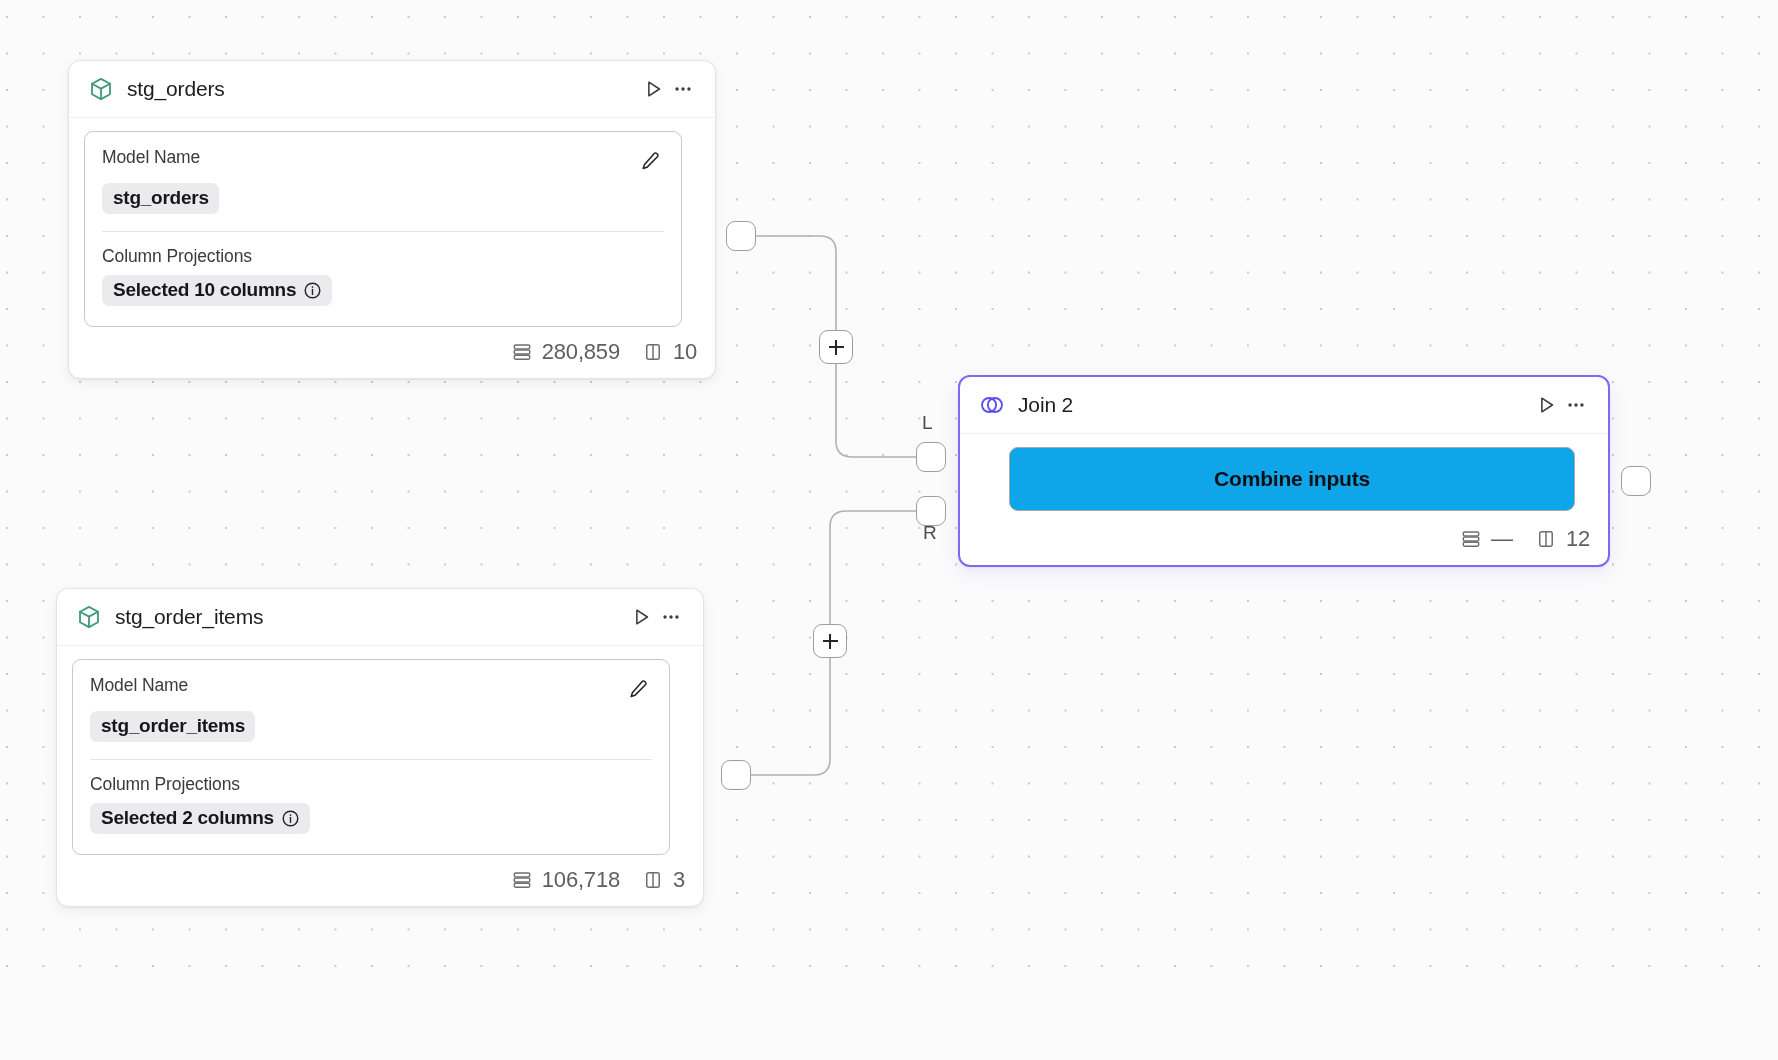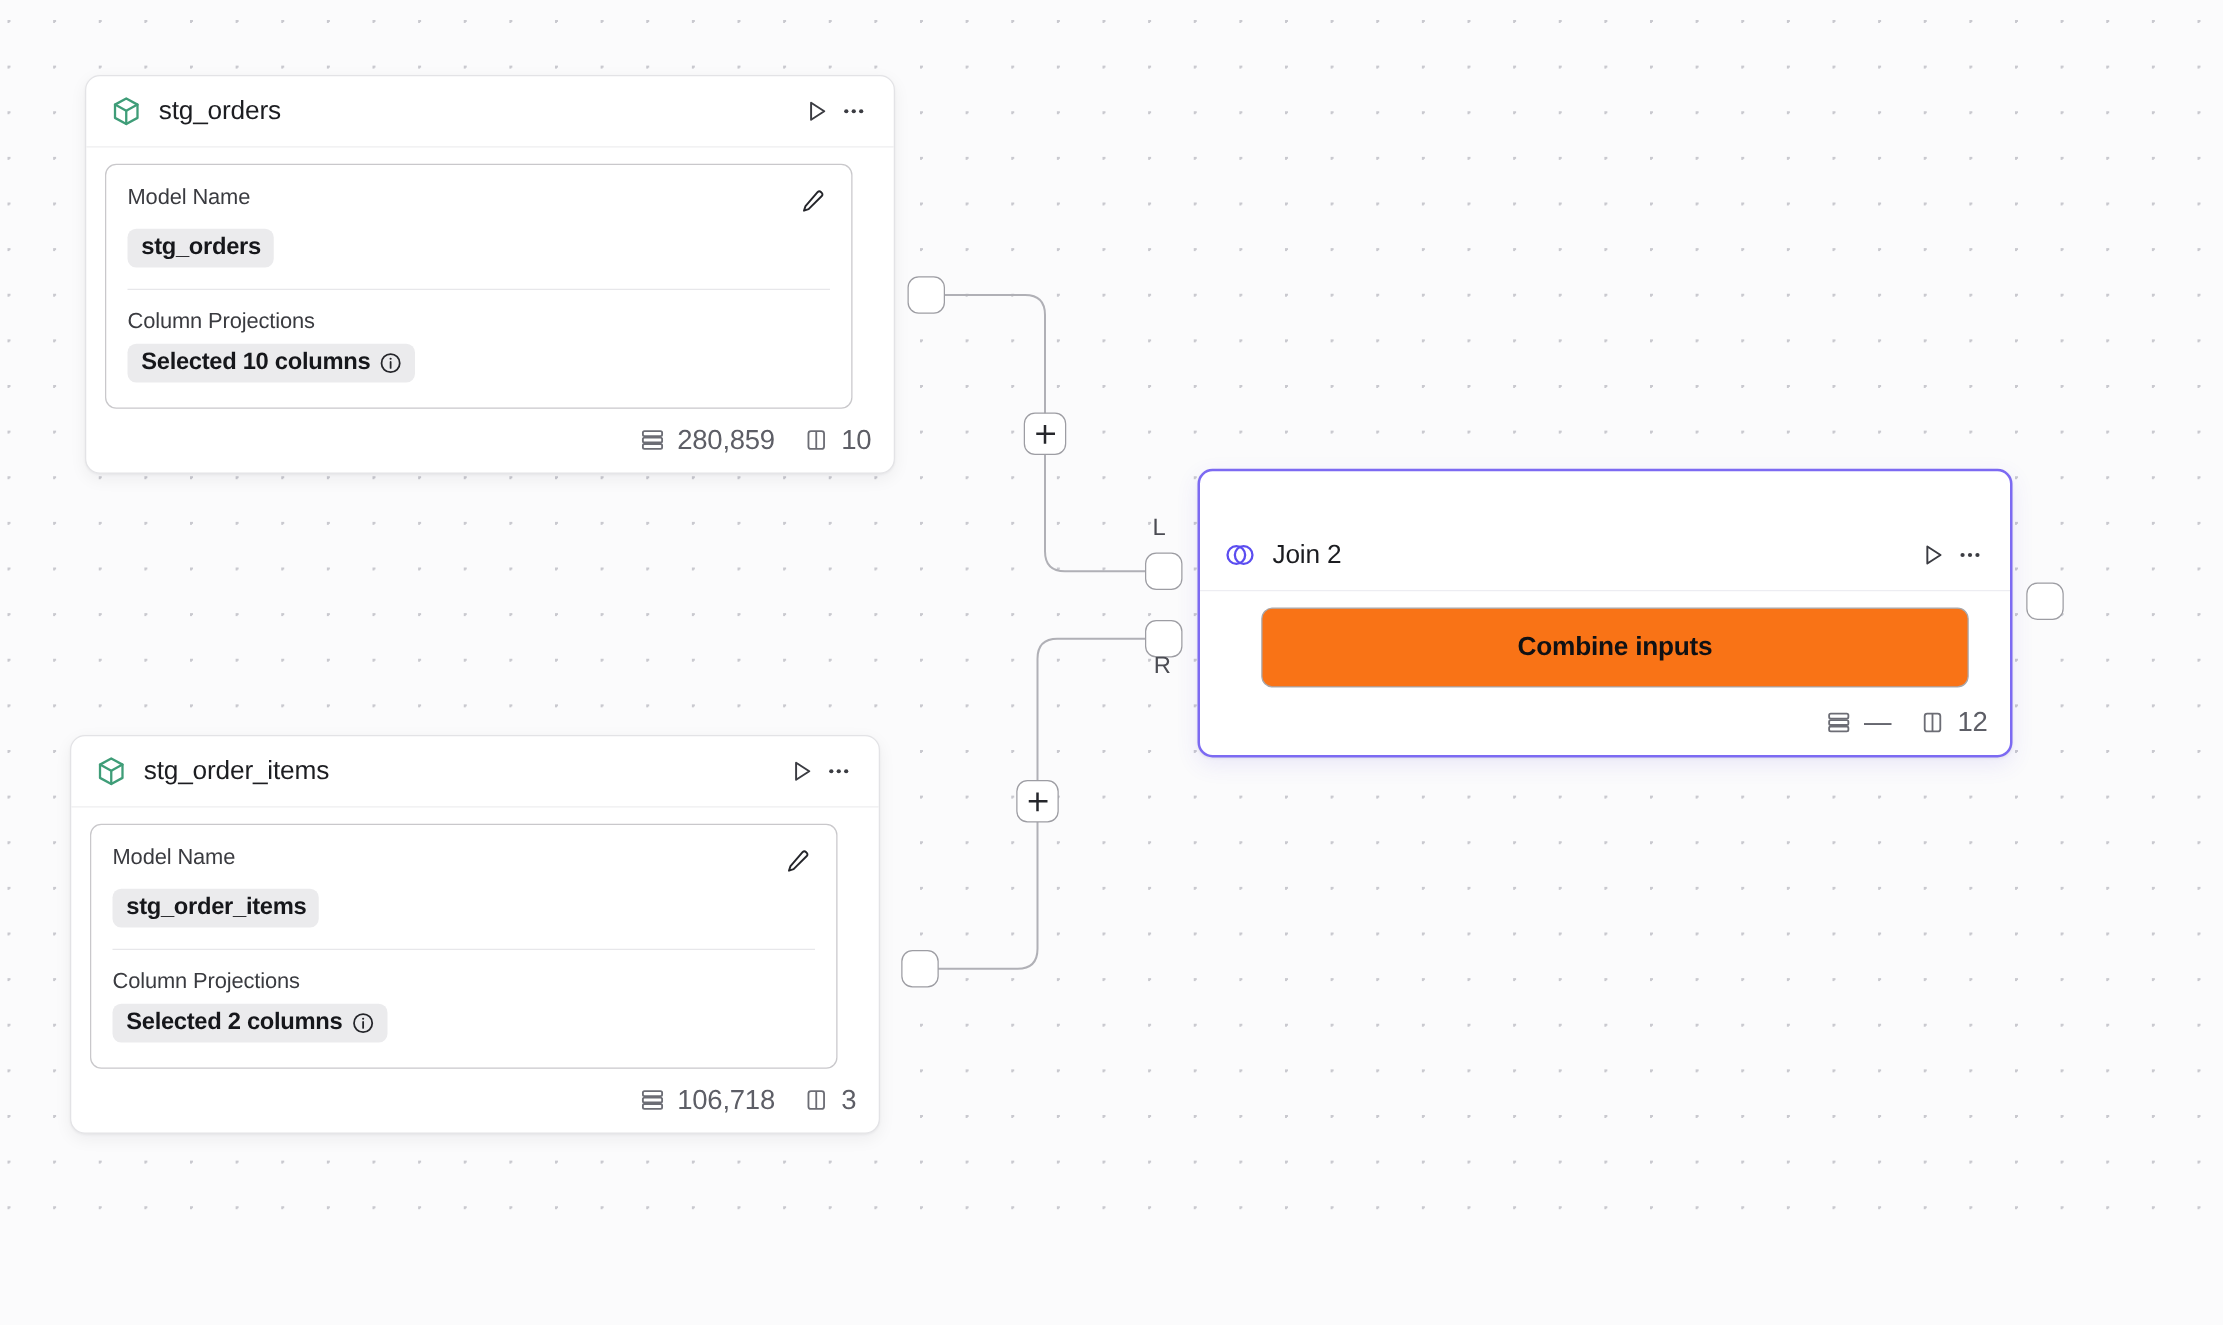--- a/index.html
+++ b/index.html
@@ -54,21 +54,21 @@
   }
 
   .node-header {
     display: flex;
     align-items: center;
     height: 57px;
     padding: 0 17px 0 19px;
     border-bottom: 1px solid #eeeef0;
     box-sizing: border-box;
   }
-  .node.selected .node-header { border-bottom: 1px solid #ededf2; margin-top: 39px; }
+  .node.selected .node-header { border-bottom: 1px solid #ededf2; }
 
   .node-title {
     font-size: 21px;
     color: #1c1d21;
     letter-spacing: -0.15px;
     margin-left: 13px;
     white-space: nowrap;
   }
   .header-spacer { flex: 1 1 auto; }
 
@@ -148,21 +148,21 @@
   .stat + .stat { margin-left: 13px; }
 
   
   .combine-btn {
     display: flex;
     align-items: center;
     justify-content: center;
     height: 62px;
     border: 1px solid #a8a7ab;
     border-radius: 9px;
-    background: #f97316;
+    background: #0ea5e9;
     font-size: 21px;
     font-weight: bold;
     color: #101114;
     letter-spacing: -0.2px;
     cursor: pointer;
     margin-left: 34px;
   }
 
   
   .port {

